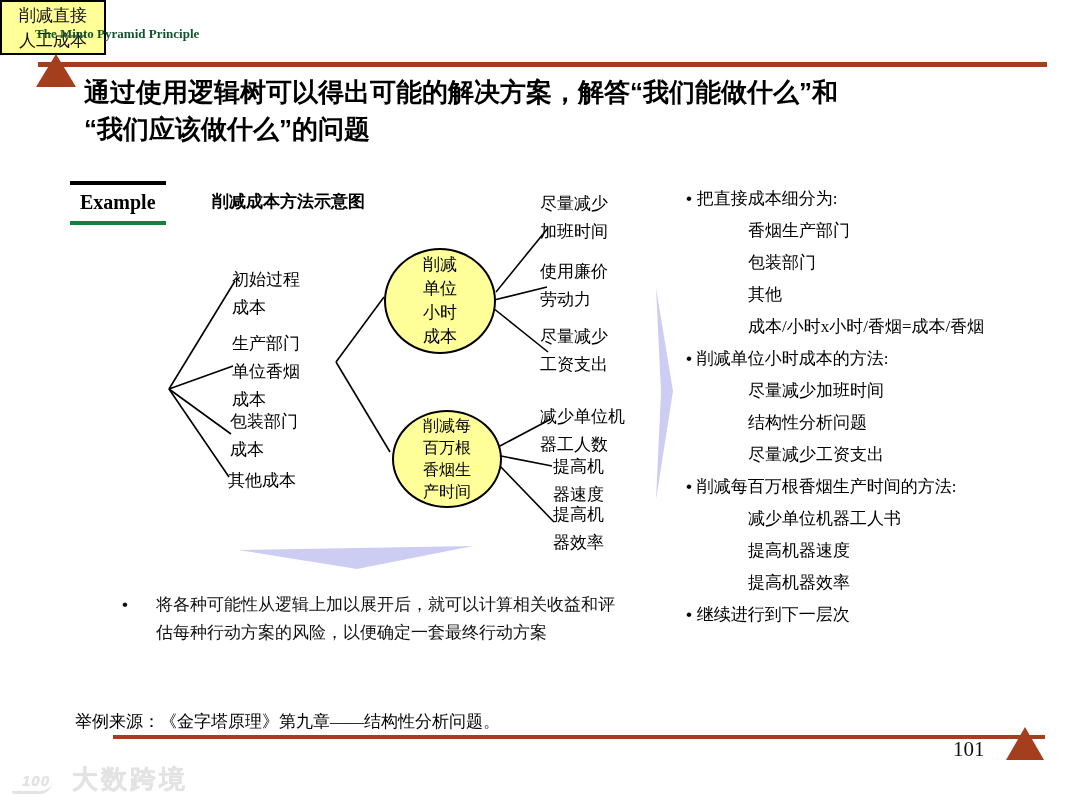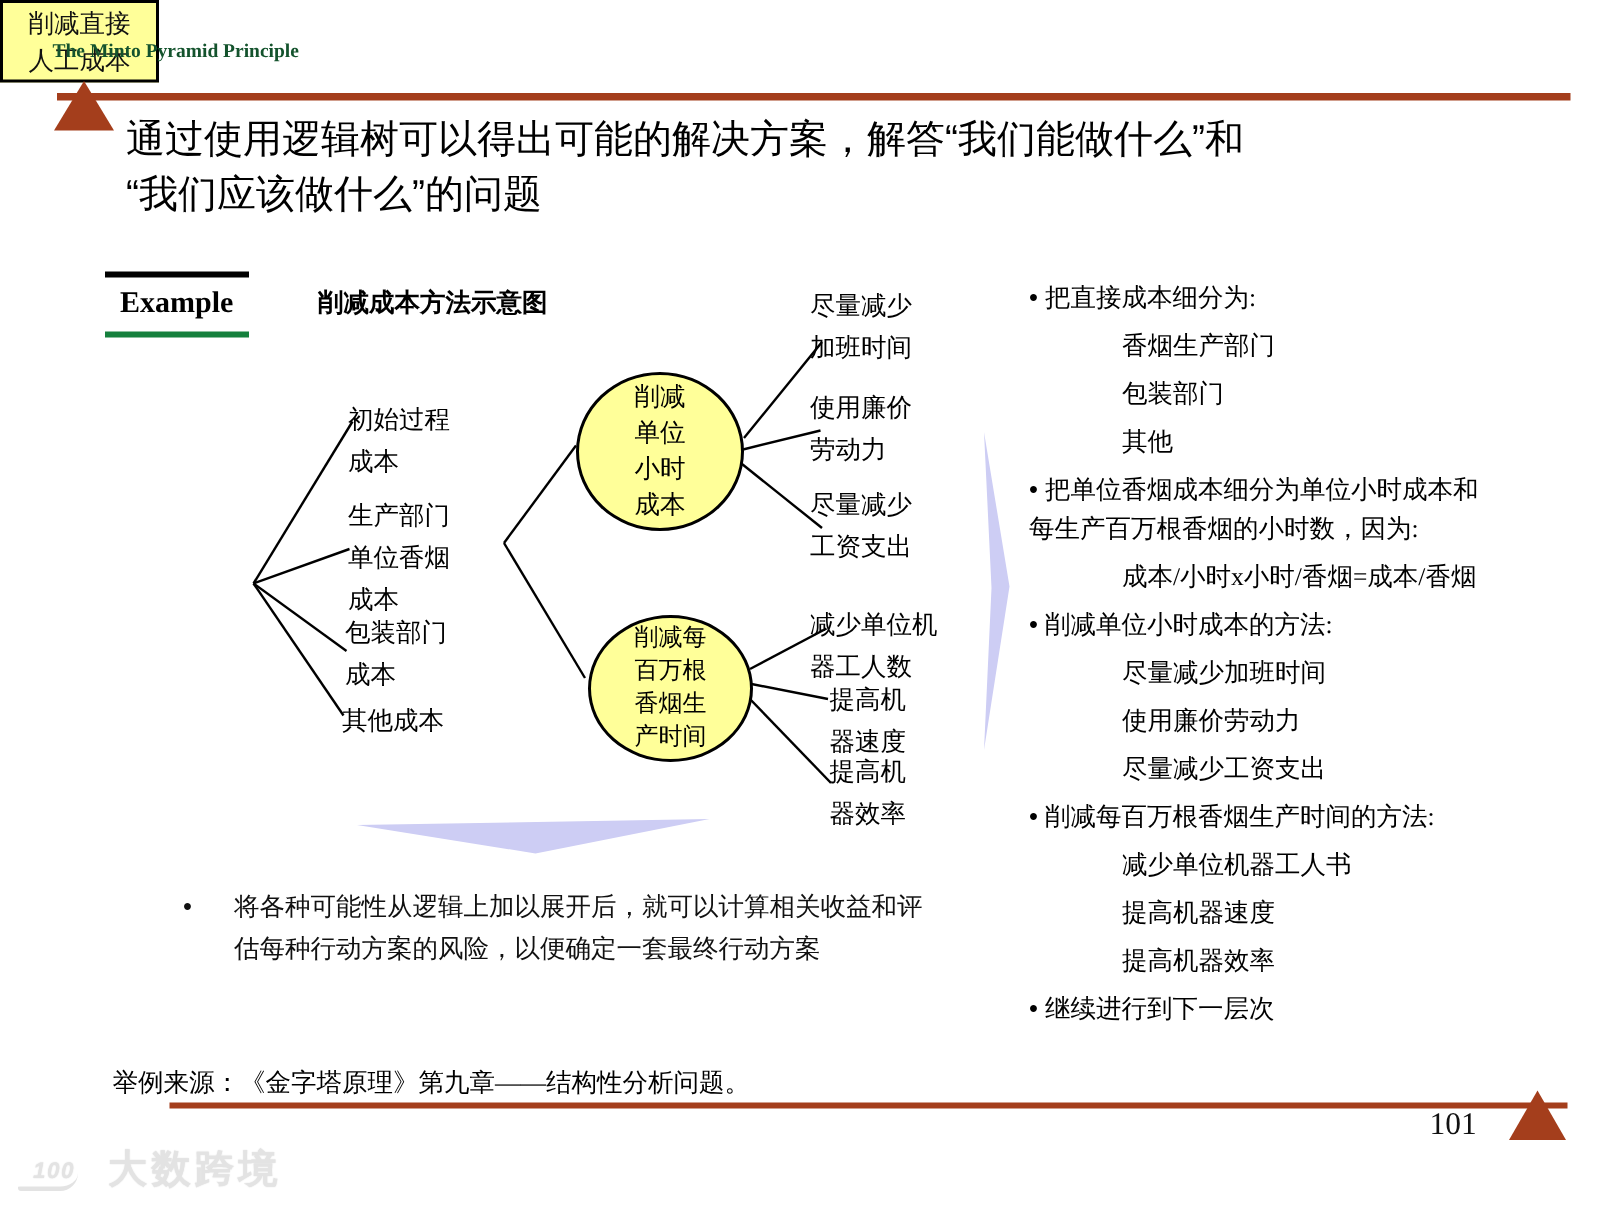--- a/index.html
+++ b/index.html
@@ -20,21 +20,21 @@
     font-family:"Liberation Serif","DejaVu Serif",serif;
     font-weight:bold;font-size:13px;color:#14532d;
   }
   .hline{left:38px;top:62px;width:1009px;height:5px;background:var(--accent);}
   .tri-up{width:0;height:0;border-left:20px solid transparent;border-right:20px solid transparent;border-bottom:33px solid var(--accent);}
   .tri-head{left:36px;top:54px;}
   .tri-foot{left:1006px;top:727px;border-left-width:19px;border-right-width:19px;}
   
   .title{
     left:84px;top:74px;width:950px;
-    font-weight:normal;font-size:26px;line-height:37px;color:#000;
+    font-weight:bold;font-size:26px;line-height:37px;color:#000;
     white-space:pre-line;
   }
   
   .example{
     left:70px;top:181px;
     border-top:4px solid #000;border-bottom:4px solid #15803d;
     padding:6px 10px 7px 10px;
     font-family:"Liberation Serif","DejaVu Serif",serif;
     font-weight:bold;font-size:20px;color:#000;
   }
@@ -185,26 +185,24 @@
   <span class="dot">•</span>
   <span class="txt">将各种可能性从逻辑上加以展开后，就可以计算相关收益和评
 估每种行动方案的风险，以便确定一套最终行动方案</span>
 </div>
 
 <div class="abs right-panel">
     <div class="rp-item"><span class="rp-bullet">• </span>把直接成本细分为:</div>
     <div class="rp-item indent">香烟生产部门</div>
     <div class="rp-item indent">包装部门</div>
     <div class="rp-item indent">其他</div>
-    <div class="rp-item"><span class="rp-bullet">• </span>把单位香烟成本细分为单位小时成本和
-每生产百万根香烟的小时数，因为:</div>
     <div class="rp-item indent">成本/小时x小时/香烟=成本/香烟</div>
     <div class="rp-item"><span class="rp-bullet">• </span>削减单位小时成本的方法:</div>
     <div class="rp-item indent">尽量减少加班时间</div>
-    <div class="rp-item indent">使用廉价劳动力</div>
+    <div class="rp-item indent">结构性分析问题</div>
     <div class="rp-item indent">尽量减少工资支出</div>
     <div class="rp-item"><span class="rp-bullet">• </span>削减每百万根香烟生产时间的方法:</div>
     <div class="rp-item indent">减少单位机器工人书</div>
     <div class="rp-item indent">提高机器速度</div>
     <div class="rp-item indent">提高机器效率</div>
     <div class="rp-item"><span class="rp-bullet">• </span>继续进行到下一层次</div>
   </div>
 
 <div class="abs source">举例来源：《金字塔原理》第九章——结构性分析问题。</div>
 <div class="abs fline"></div>

